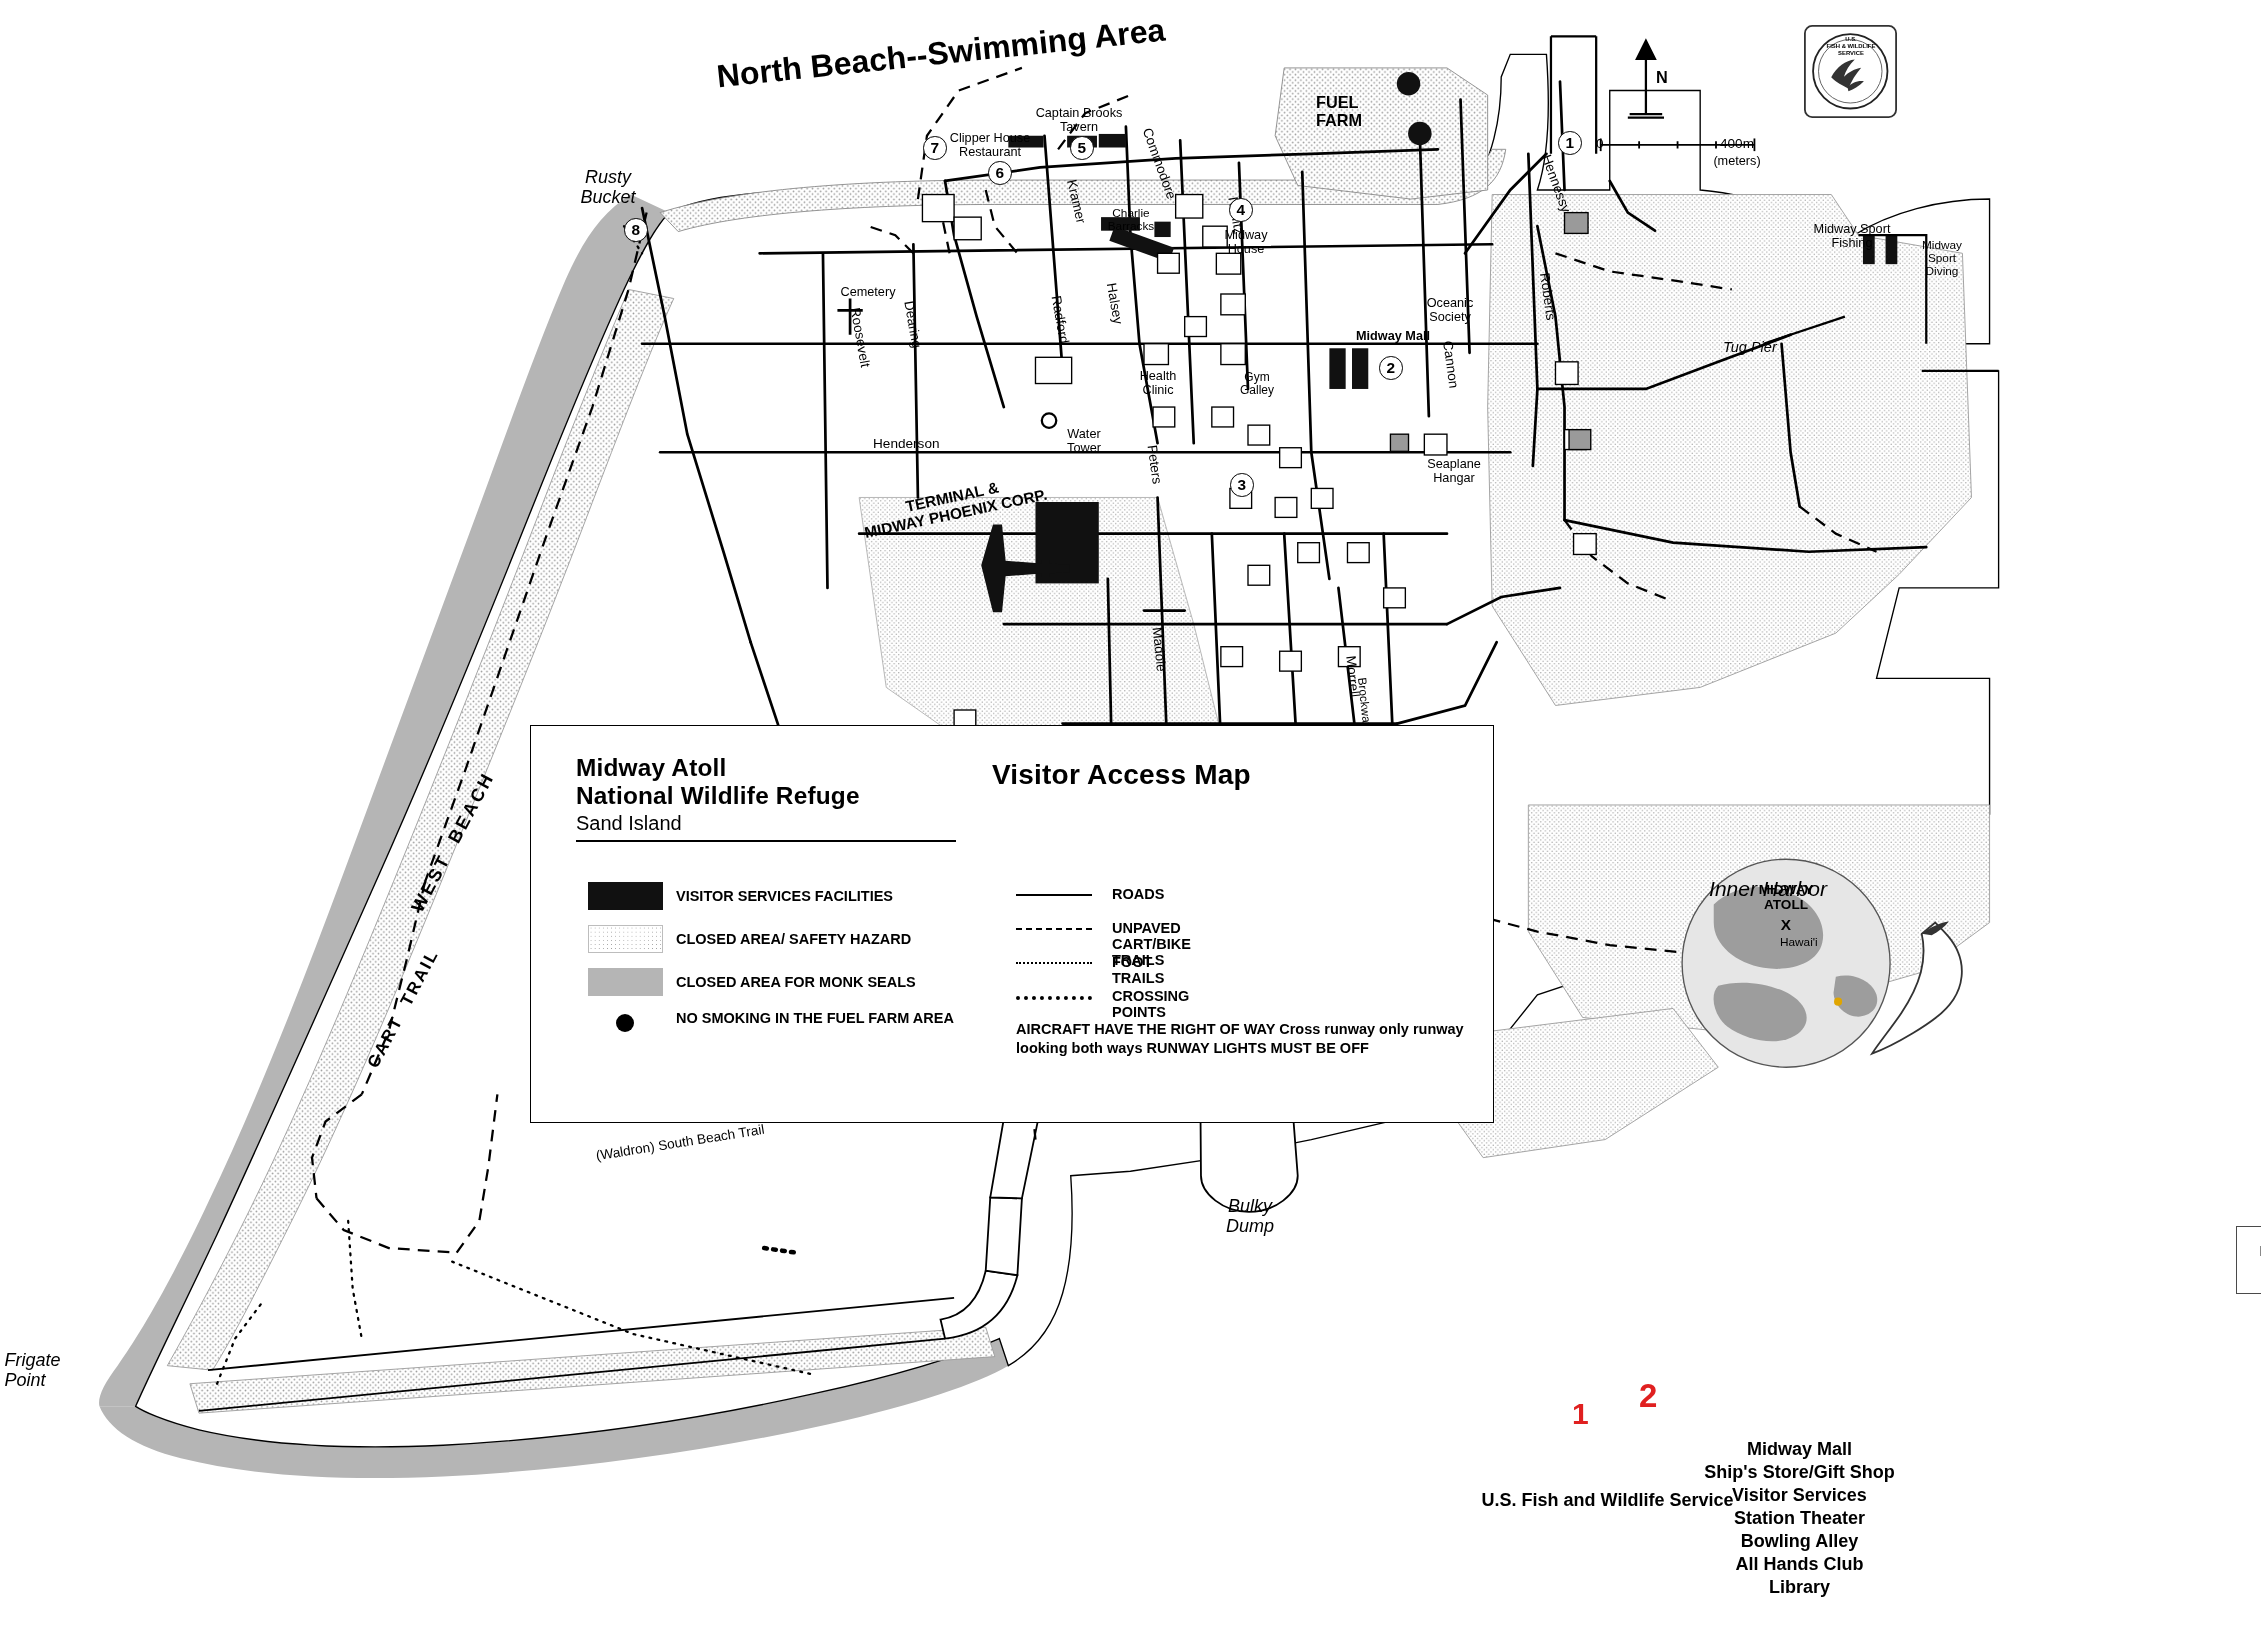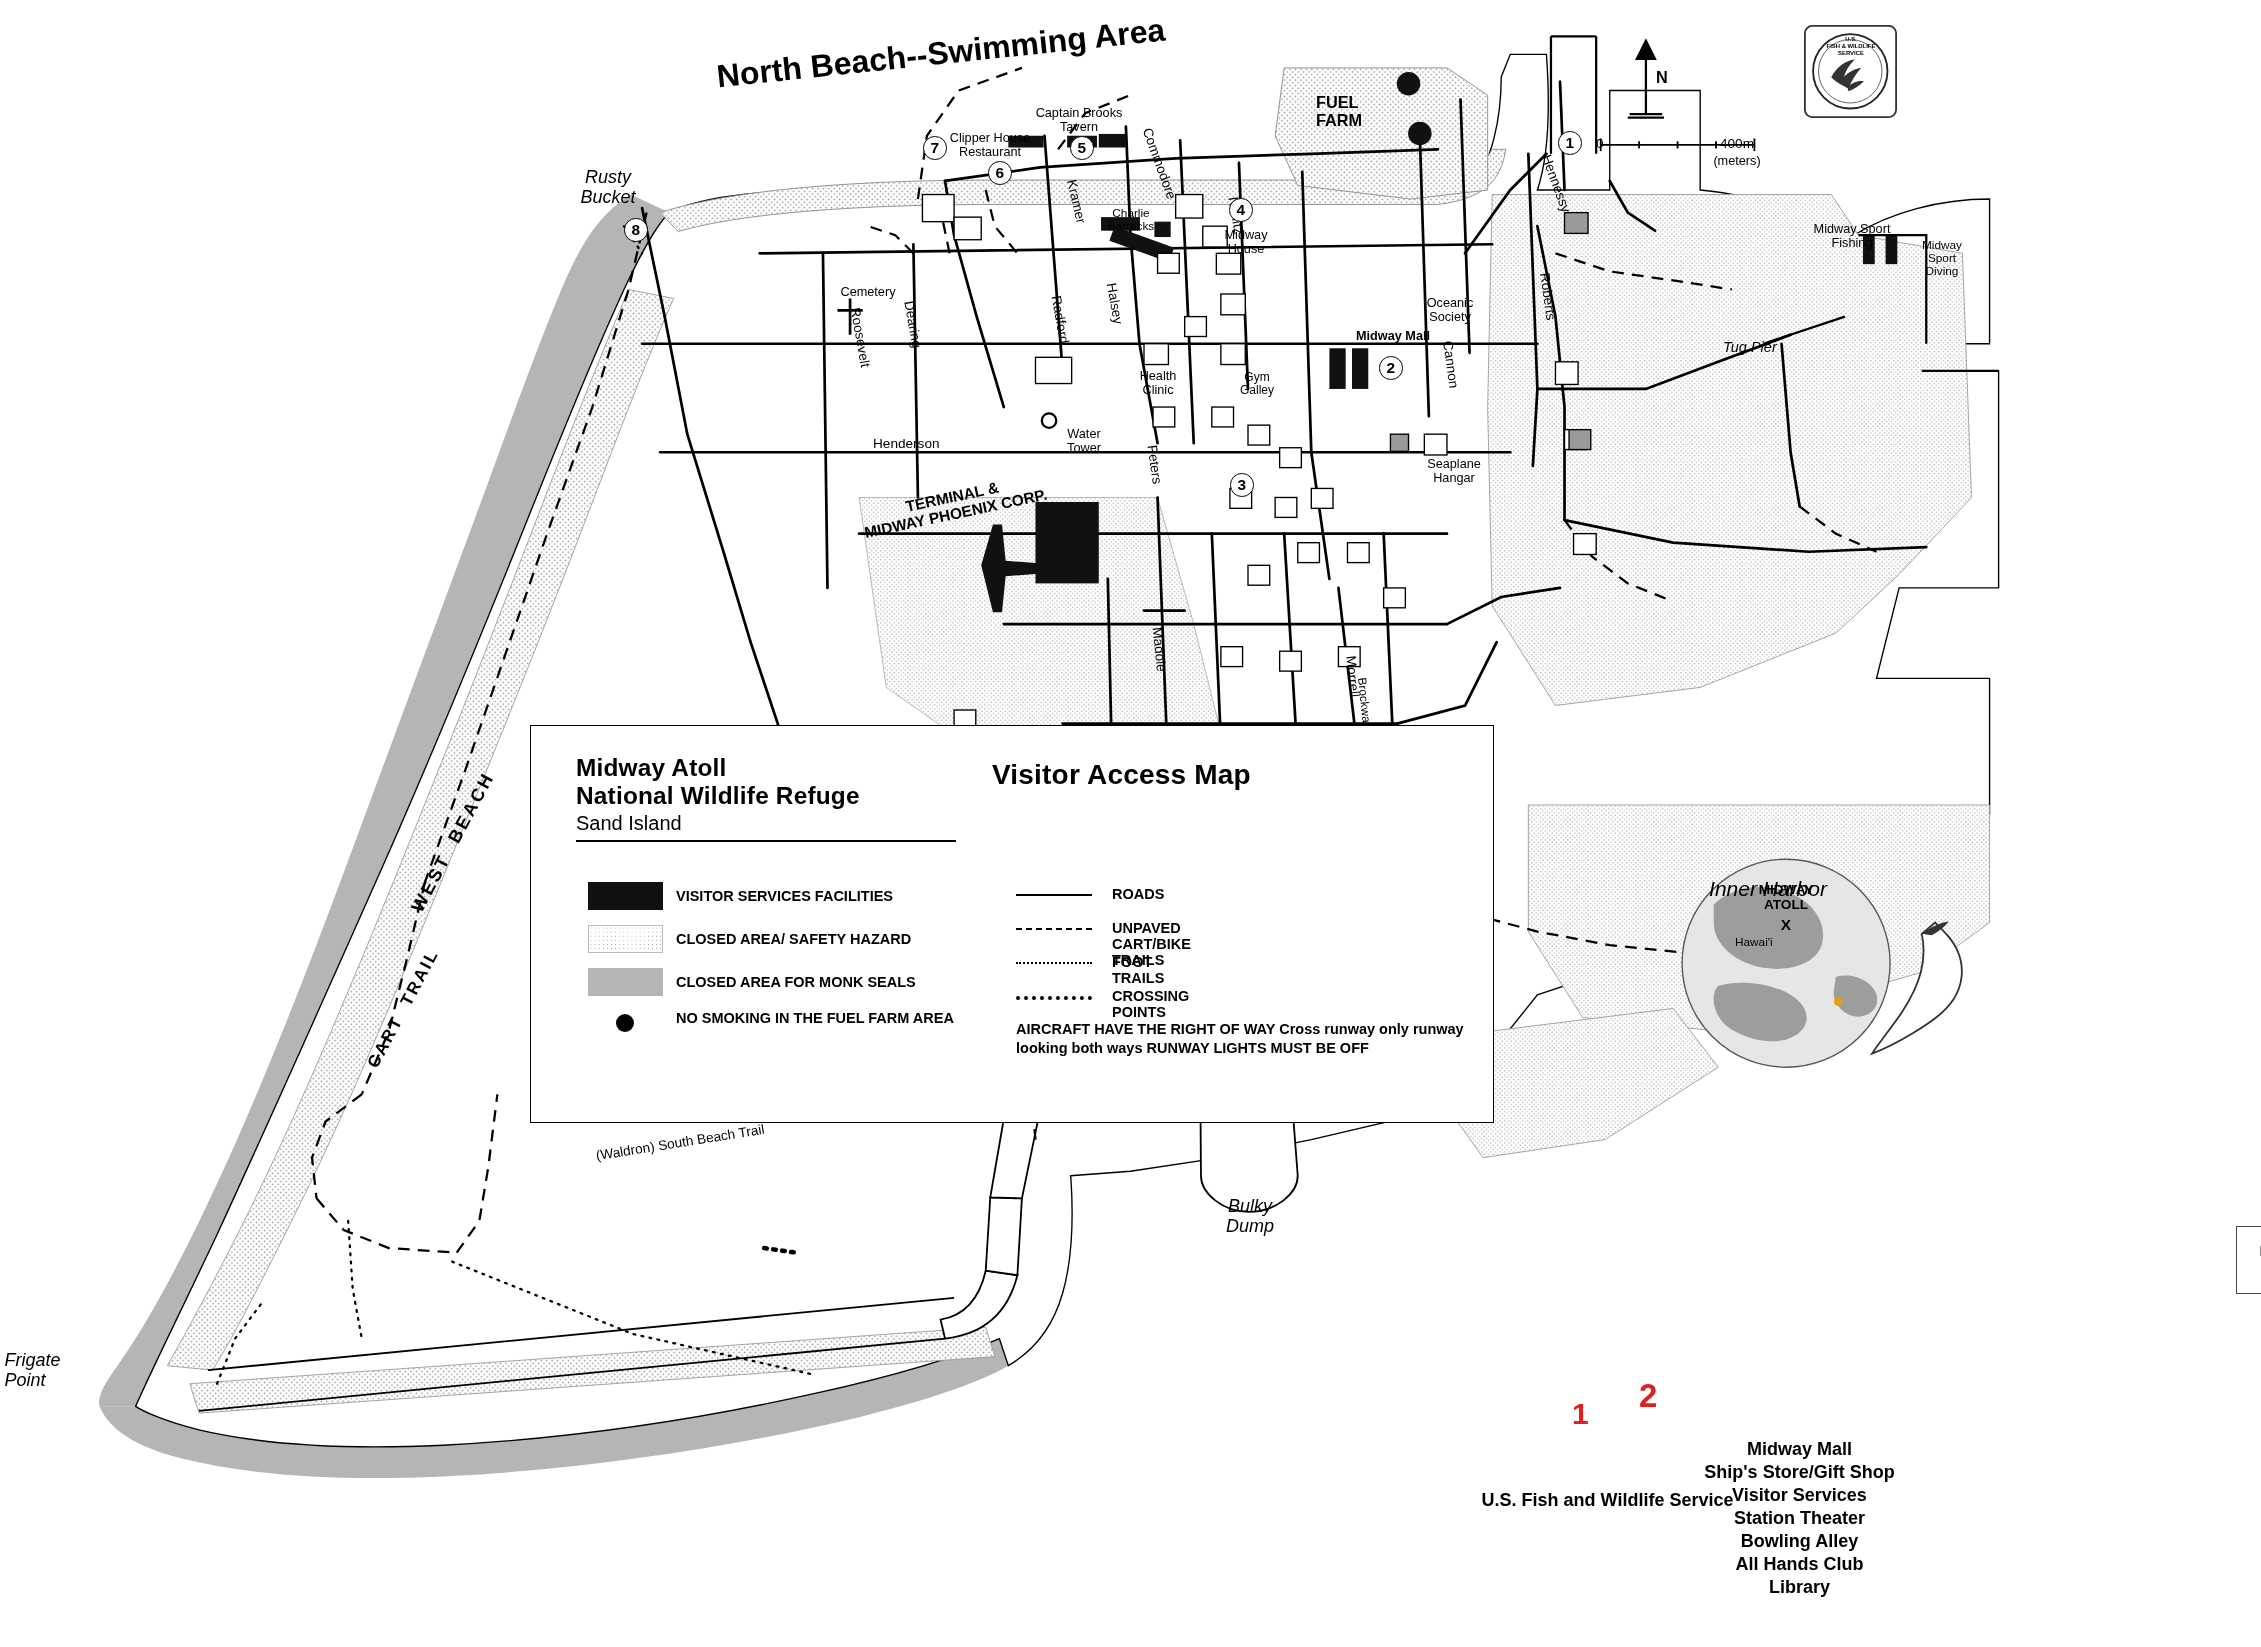--- a/index.html
+++ b/index.html
@@ -524,21 +524,21 @@
 
   <div id="aircraft-note">AIRCRAFT HAVE THE RIGHT OF WAY
 Cross runway only runway looking both ways
 RUNWAY LIGHTS MUST BE OFF</div>
 </div>
 
 <div id="globe-inset"></div>
 <div class="lbl ctr bold" style="left:1786px; top:882px; font-size:13.6px; text-align:center;">MIDWAY
 ATOLL</div>
 <div class="lbl ctr bold" style="left:1786px; top:916px; font-size:15.4px;">X</div>
-<div class="lbl" style="left:1735px; top:936px; font-size:11.8px;">Hawai'i</div>
+<div class="lbl" style="left:1780px; top:936px; font-size:11.8px;">Hawai'i</div>
 
 <div id="public-travel-box">PUBLIC TRAVEL LIMITED TO
 ROADS AND MARKED TRAILS</div>
 
 <div class="red-num" style="left:1572px; top:1397px; font-size:30px;">1</div>
 <div class="red-num" style="left:1639px; top:1377px; font-size:33px;">2</div>
 <div id="fws-credit">U.S. Fish and
 Wildlife Service</div>
 <div id="services-list">
   <div>Midway Mall</div>

